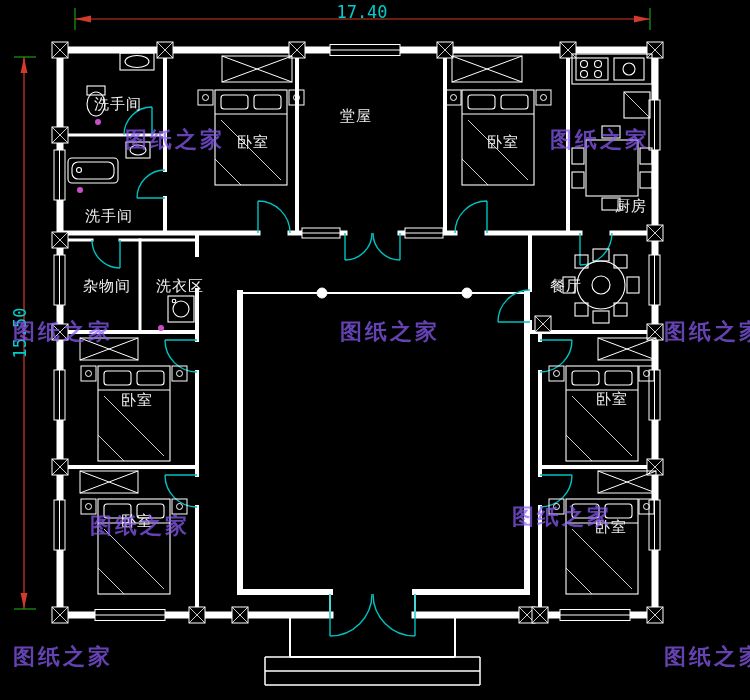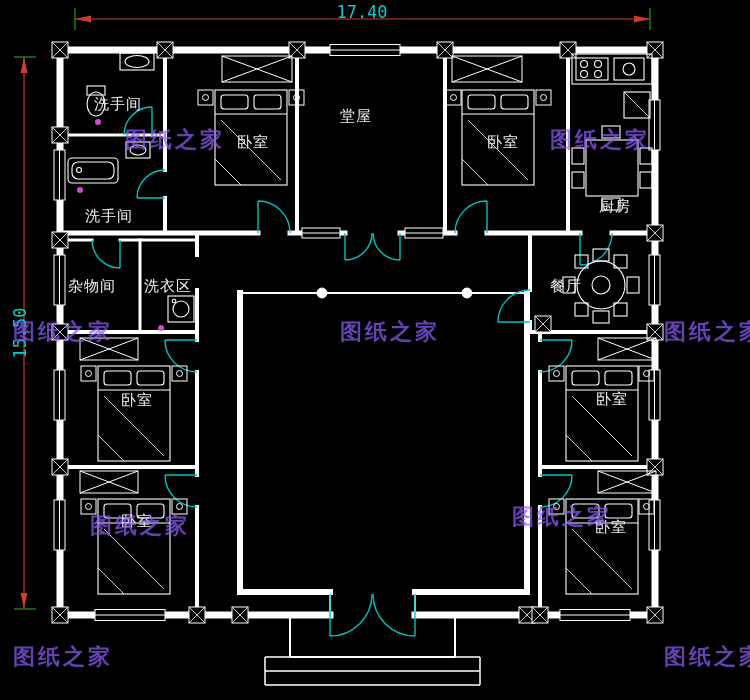--- a/index.html
+++ b/index.html
@@ -264,24 +264,24 @@
     </g>
   </svg>
 
   <div class="dim-text" style="left:362px;top:12px">17.40</div>
   <div class="dim-text vert" style="left:20px;top:333px">15.50</div>
 
   <div class="room-label" style="left:118px;top:104px">洗手间</div>
   <div class="room-label" style="left:253px;top:142px">卧室</div>
   <div class="room-label" style="left:356px;top:116px">堂屋</div>
   <div class="room-label" style="left:503px;top:142px">卧室</div>
-  <div class="room-label" style="left:615px;top:206px">厨房</div>
+  <div class="room-label" style="left:631px;top:206px">厨房</div>
   <div class="room-label" style="left:109px;top:216px">洗手间</div>
-  <div class="room-label" style="left:92px;top:286px">杂物间</div>
-  <div class="room-label" style="left:168px;top:286px">洗衣区</div>
+  <div class="room-label" style="left:107px;top:286px">杂物间</div>
+  <div class="room-label" style="left:180px;top:286px">洗衣区</div>
   <div class="room-label" style="left:566px;top:286px">餐厅</div>
   <div class="room-label" style="left:137px;top:400px">卧室</div>
   <div class="room-label" style="left:612px;top:399px">卧室</div>
   <div class="room-label" style="left:137px;top:521px">卧室</div>
   <div class="room-label" style="left:611px;top:527px">卧室</div>
 
   <div class="watermark" style="left:175px;top:140px">图纸之家</div>
   <div class="watermark" style="left:600px;top:140px">图纸之家</div>
   <div class="watermark" style="left:63px;top:332px">图纸之家</div>
   <div class="watermark" style="left:390px;top:332px">图纸之家</div>

